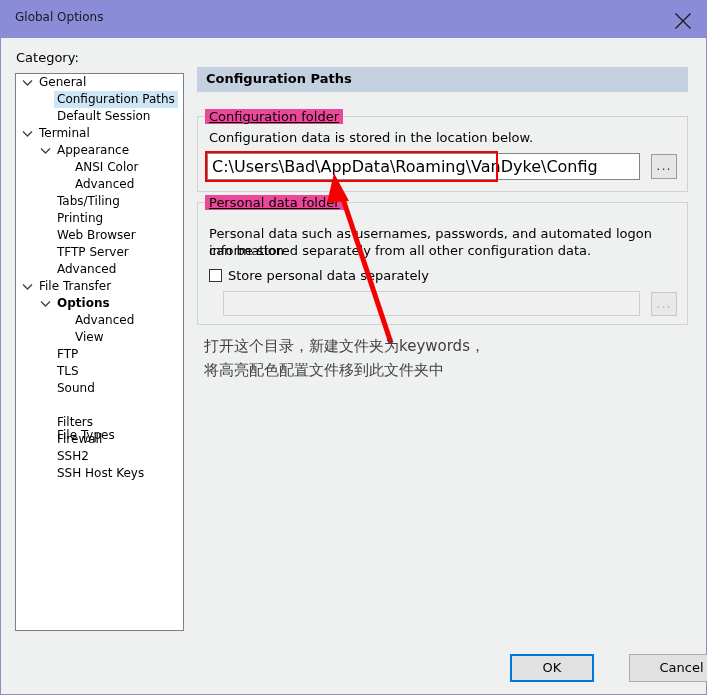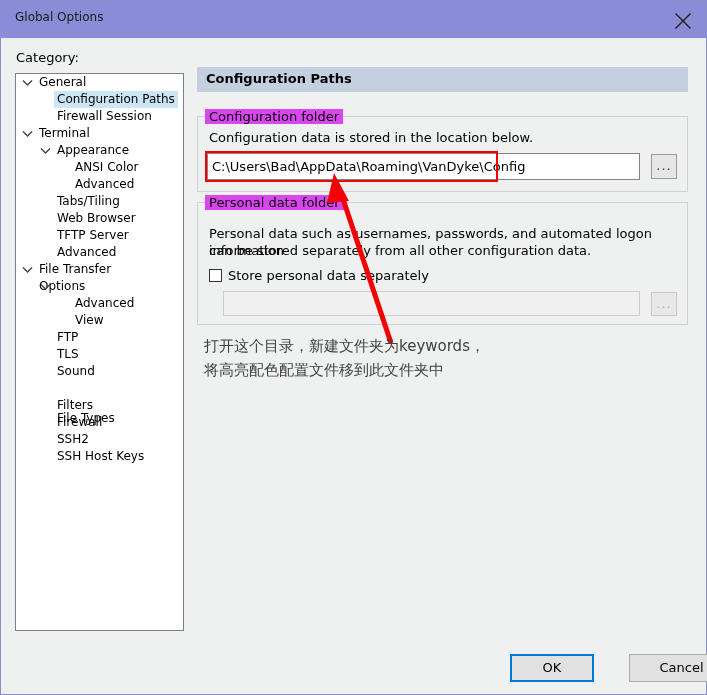--- a/index.html
+++ b/index.html
@@ -101,37 +101,38 @@
 
   .groupbox {
     position: absolute;
     box-sizing: border-box;
     border: 1px solid #d2d2d2;
   }
   .group-legend {
     position: absolute;
     top: -8px;
     left: 7px;
-    background: #d946ef;
+    background: #ec4899;
     padding: 0 4px;
     font-size: 13px;
     white-space: nowrap;
+    text-decoration: underline;
   }
   .group-desc {
     position: absolute;
     font-size: 13px;
     line-height: 17px;
   }
 
   .textfield {
     position: absolute;
     box-sizing: border-box;
     border: 1px solid #848484;
     background: #ffffff;
-    font-size: 13px;
+    font-size: 16px;
     line-height: 26px;
     padding: 0 4px;
     white-space: nowrap;
     overflow: hidden;
   }
   .textfield.disabled {
     background: #f0f0f0;
     border-color: #cfcfcf;
   }
   .browse-btn {
@@ -223,47 +224,48 @@
   </div>
 
   <div id="category-label">Category:</div>
   <div id="tree-box">
       <div class="tree-row"><span class="chev" style="left: 6px;">
           <svg width="11" height="8" viewBox="0 0 11 8">
             <path d="M1 1.5 L5.5 6 L10 1.5" stroke="#444" stroke-width="1.4" fill="none"></path>
           </svg>
         </span><span class="tree-label" style="margin-left: 20px;">General</span></div>
       <div class="tree-row selected"><span class="tree-label" style="margin-left: 38px;">Configuration Paths</span></div>
-      <div class="tree-row"><span class="tree-label" style="margin-left: 38px;">Firewall Session</span></div>
+      <div class="tree-row"><span class="tree-label" style="margin-left: 38px;">Default Session</span></div>
       <div class="tree-row"><span class="chev" style="left: 6px;">
           <svg width="11" height="8" viewBox="0 0 11 8">
             <path d="M1 1.5 L5.5 6 L10 1.5" stroke="#444" stroke-width="1.4" fill="none"></path>
           </svg>
         </span><span class="tree-label" style="margin-left: 20px;">Terminal</span></div>
       <div class="tree-row"><span class="chev" style="left: 24px;">
           <svg width="11" height="8" viewBox="0 0 11 8">
             <path d="M1 1.5 L5.5 6 L10 1.5" stroke="#444" stroke-width="1.4" fill="none"></path>
           </svg>
         </span><span class="tree-label" style="margin-left: 38px;">Appearance</span></div>
       <div class="tree-row"><span class="tree-label" style="margin-left: 56px;">ANSI Color</span></div>
       <div class="tree-row"><span class="tree-label" style="margin-left: 56px;">Advanced</span></div>
       <div class="tree-row"><span class="tree-label" style="margin-left: 38px;">Tabs/Tiling</span></div>
+      <div class="tree-row"><span class="tree-label" style="margin-left: 38px;">Printing</span></div>
       <div class="tree-row"><span class="tree-label" style="margin-left: 38px;">Web Browser</span></div>
       <div class="tree-row"><span class="tree-label" style="margin-left: 38px;">TFTP Server</span></div>
       <div class="tree-row"><span class="tree-label" style="margin-left: 38px;">Advanced</span></div>
       <div class="tree-row"><span class="chev" style="left: 6px;">
           <svg width="11" height="8" viewBox="0 0 11 8">
             <path d="M1 1.5 L5.5 6 L10 1.5" stroke="#444" stroke-width="1.4" fill="none"></path>
           </svg>
         </span><span class="tree-label" style="margin-left: 20px;">File Transfer</span></div>
       <div class="tree-row"><span class="chev" style="left: 24px;">
           <svg width="11" height="8" viewBox="0 0 11 8">
             <path d="M1 1.5 L5.5 6 L10 1.5" stroke="#444" stroke-width="1.4" fill="none"></path>
           </svg>
-        </span><span class="tree-label" style="margin-left: 20px;">Options</span></div>
+        </span><span class="tree-label" style="margin-left: 38px; font-weight: bold;">Options</span></div>
       <div class="tree-row"><span class="tree-label" style="margin-left: 56px;">Advanced</span></div>
       <div class="tree-row"><span class="tree-label" style="margin-left: 56px;">View</span></div>
       <div class="tree-row"><span class="tree-label" style="margin-left: 38px;">FTP</span></div>
       <div class="tree-row"><span class="tree-label" style="margin-left: 38px;">TLS</span></div>
       <div class="tree-row"><span class="tree-label" style="margin-left: 38px;">Sound</span></div>
       <div class="tree-row"><span class="tree-label" style="margin-left: 38px; margin-top: 30px;">File Types</span></div>
       <div class="tree-row"><span class="tree-label" style="margin-left: 38px;">Filters</span></div>
       <div class="tree-row"><span class="tree-label" style="margin-left: 38px;">Firewall</span></div>
       <div class="tree-row"><span class="tree-label" style="margin-left: 38px;">SSH2</span></div>
       <div class="tree-row"><span class="tree-label" style="margin-left: 38px;">SSH Host Keys</span></div>

